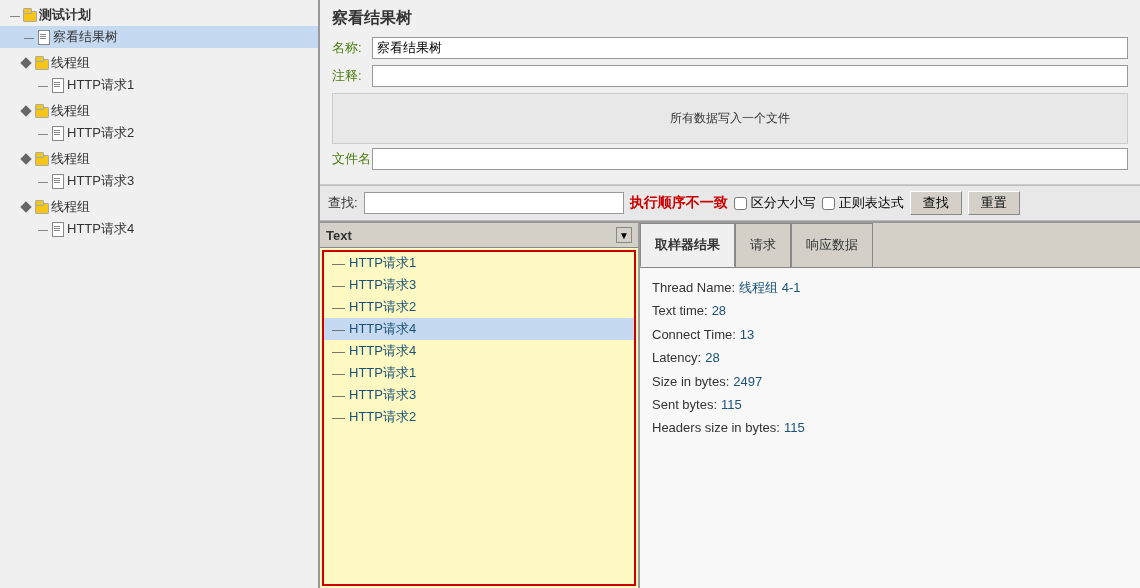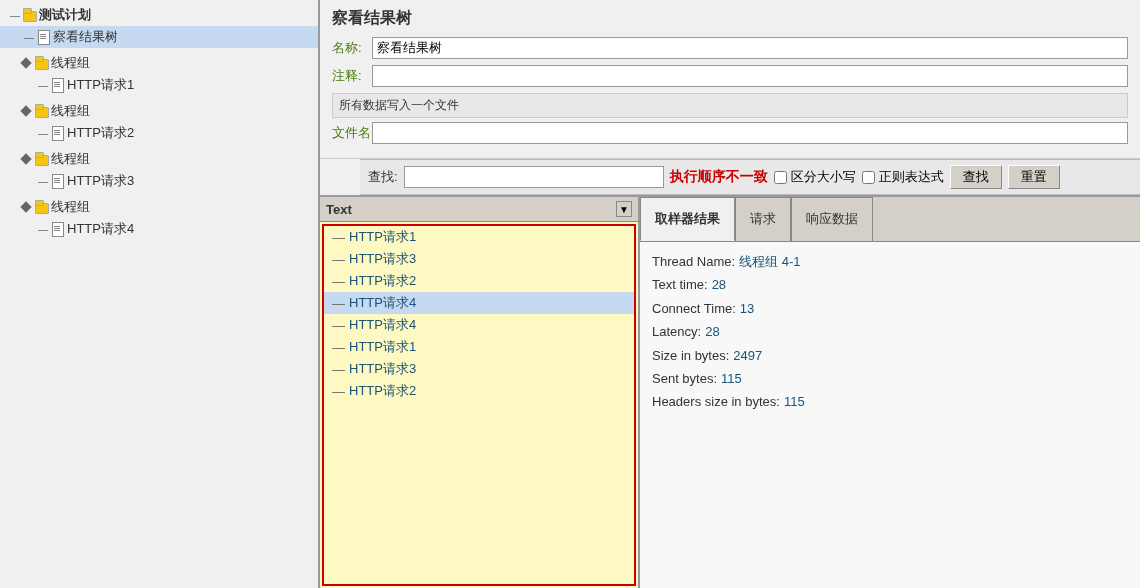--- a/index.html
+++ b/index.html
@@ -148,36 +148,36 @@
       border: 1px solid #999;
       background: white;
       padding: 2px 4px;
       height: 22px;
       font-size: 13px;
     }
 
     .section-title {
       background: #e8e8e8;
       border: 1px solid #ccc;
-      padding: 3px 6px;
+      padding: 16px 6px;
       margin: 4px 0;
       font-size: 12px;
       color: #333;
+      text-align: center;
     }
 
     
     .search-area {
       display: flex;
       align-items: center;
       padding: 5px 8px;
       background: #e8e8e8;
       border-bottom: 1px solid #bbb;
       border-top: 1px solid #bbb;
       gap: 6px;
-      margin-left: 40px;
     }
 
     .search-label {
       color: #333;
       white-space: nowrap;
     }
 
     .search-note {
       color: #cc0000;
       font-weight: bold;

